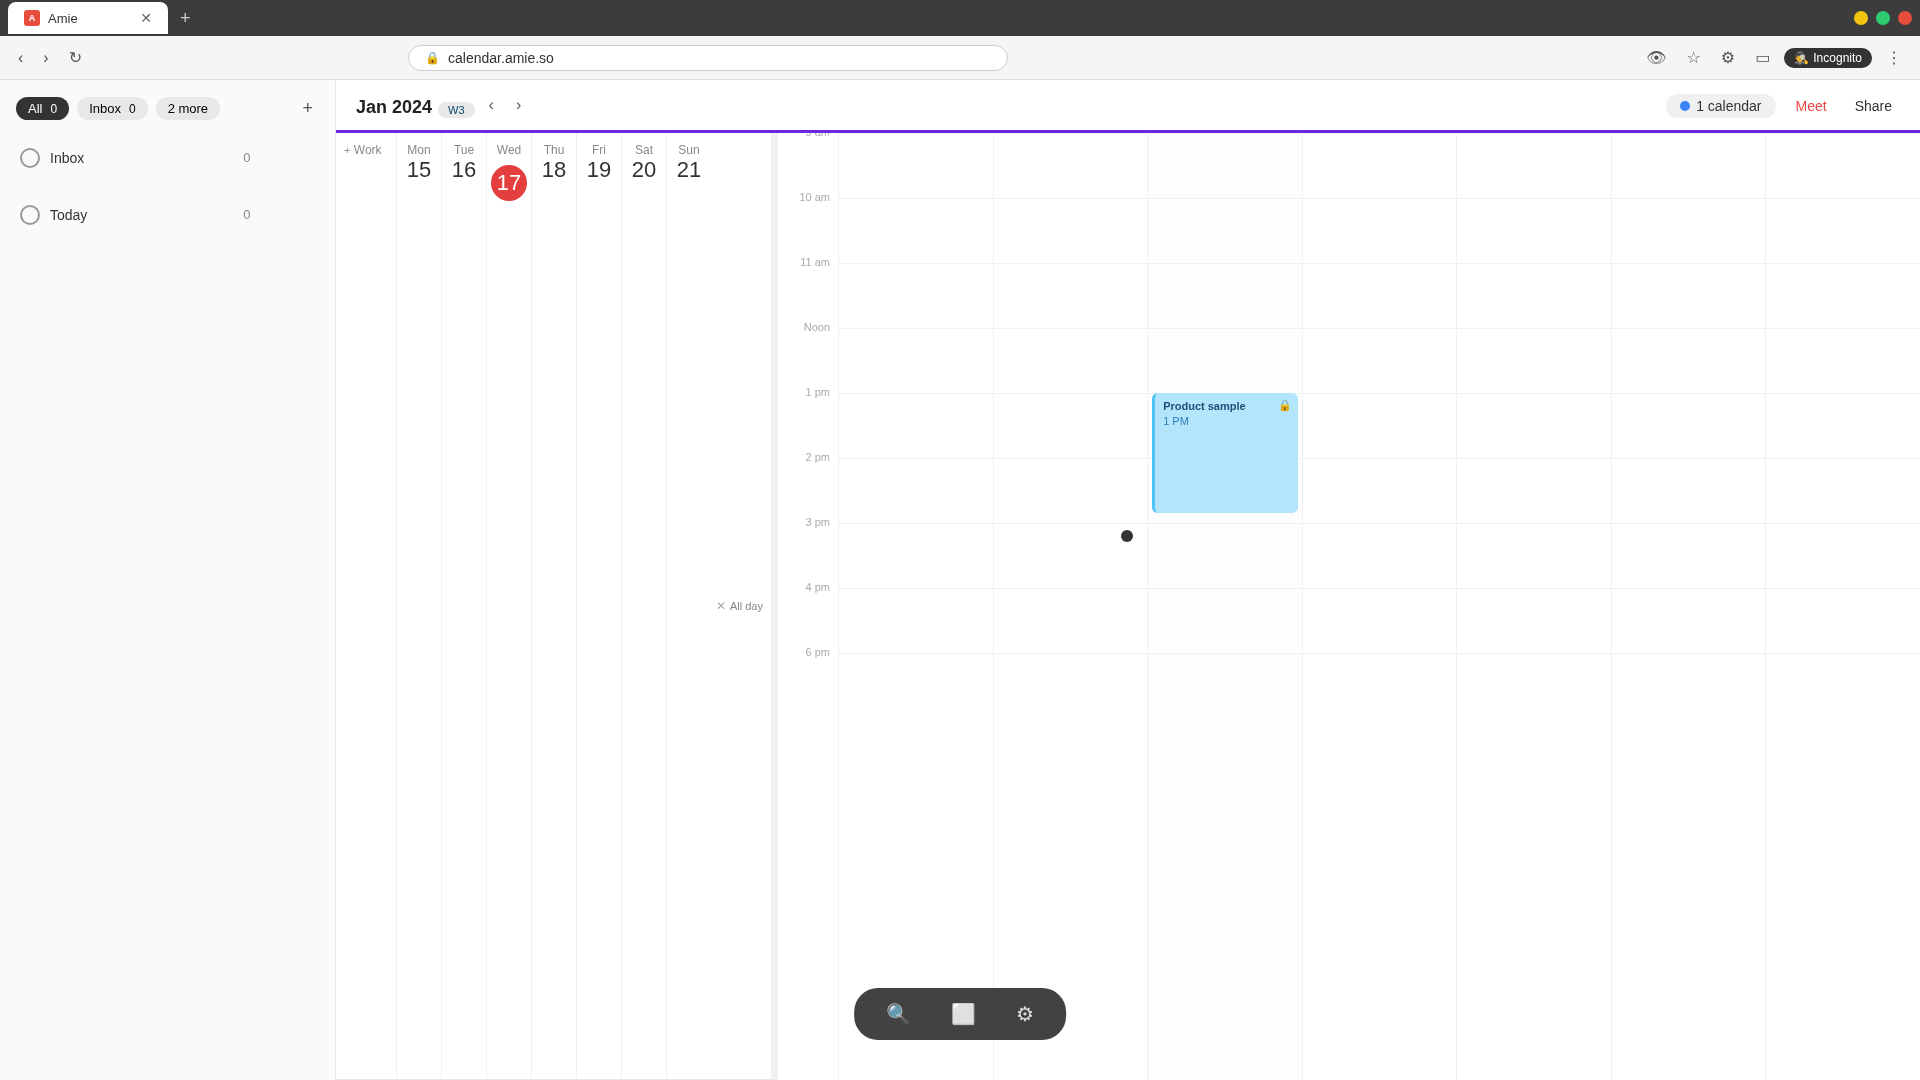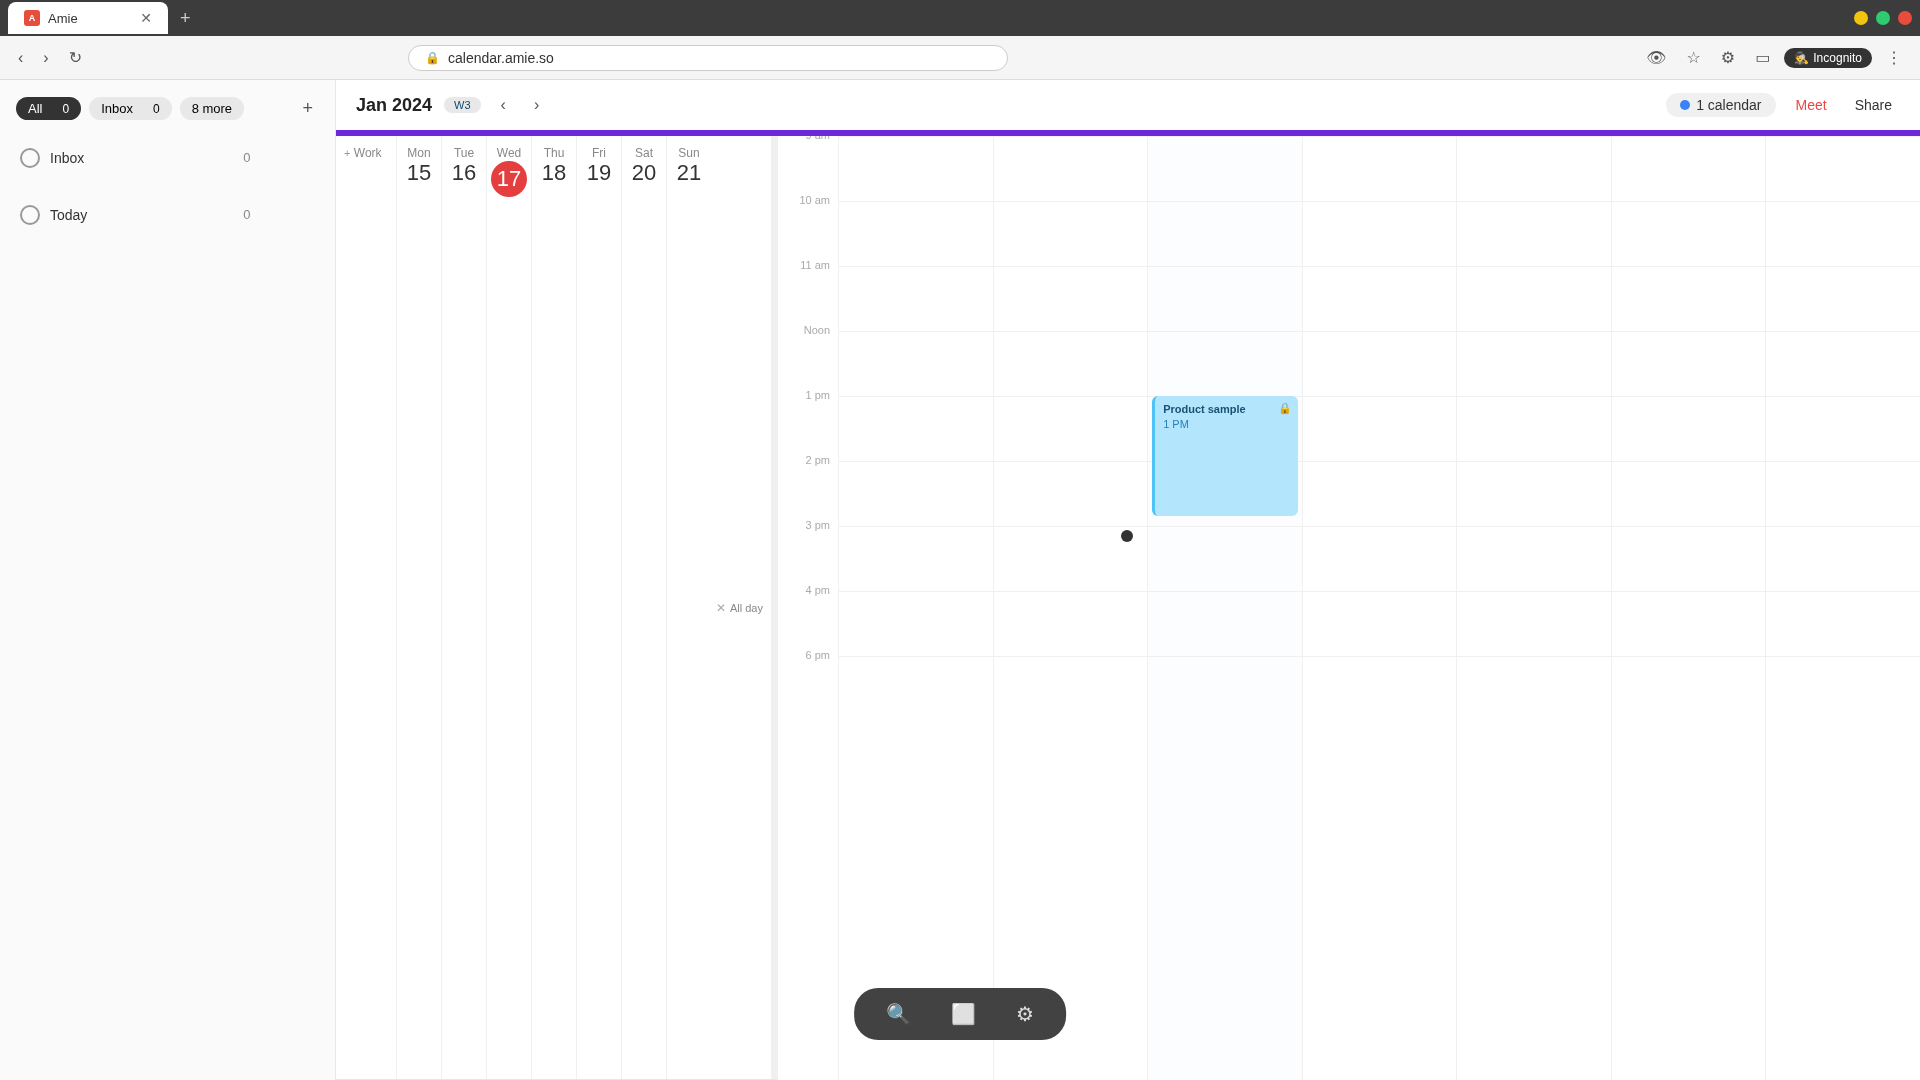--- a/index.html
+++ b/index.html
@@ -23,52 +23,52 @@
     .nav-actions { margin-left: auto; display: flex; gap: 8px; align-items: center; }
     .nav-action-btn { background: none; border: none; cursor: pointer; color: #555; font-size: 16px; padding: 4px 6px; border-radius: 4px; }
     .incognito-badge { background: #333; color: #fff; padding: 3px 10px; border-radius: 12px; font-size: 12px; display: flex; align-items: center; gap: 4px; }
 
     
     .app-container { display: flex; height: calc(1080px - 80px); }
 
     
     .sidebar { width: 336px; border-right: 1px solid #e8e8e8; background: #fafafa; padding: 16px; flex-shrink: 0; }
     .sidebar-top { display: flex; align-items: center; margin-bottom: 16px; gap: 8px; }
-    .filter-btn { background: #e8e8e8; border: none; border-radius: 16px; padding: 4px 12px; font-size: 13px; cursor: pointer; display: flex; align-items: center; gap: 20px; }
+    .filter-btn { background: #e8e8e8; border: none; border-radius: 16px; padding: 4px 12px; font-size: 13px; cursor: pointer; display: flex; align-items: center; gap: 8px; }
     .filter-btn.active { background: #333; color: #fff; }
     .filter-count { font-size: 12px; }
     .add-btn { margin-left: auto; background: none; border: none; cursor: pointer; font-size: 18px; color: #555; border-radius: 4px; padding: 2px 6px; }
     .more-btn { background: none; border: none; cursor: pointer; font-size: 18px; color: #555; border-radius: 4px; padding: 2px 6px; }
     .sidebar-section { margin-bottom: 16px; }
     .sidebar-item { display: flex; align-items: center; gap: 10px; padding: 8px 4px; cursor: pointer; border-radius: 8px; }
     .sidebar-item-icon { width: 20px; height: 20px; border-radius: 50%; border: 2px solid #999; display: flex; align-items: center; justify-content: center; flex-shrink: 0; }
     .sidebar-item-text { font-size: 14px; color: #333; font-weight: 500; flex: 1; }
     .sidebar-item-count { font-size: 13px; color: #888; }
     .sidebar-item-actions { display: flex; gap: 2px; opacity: 0; }
 
     
     .calendar-main { flex: 1; display: flex; flex-direction: column; overflow: hidden; }
-    .calendar-header { display: flex; align-items: center; padding: 12px 20px; border-bottom: 6px solid #6d28d9; gap: 12px; }
+    .calendar-header { display: flex; align-items: flex-end; padding: 12px 20px; border-bottom: 3px solid #6d28d9; gap: 6px; }
     .calendar-title { font-size: 18px; font-weight: 600; color: #222; }
     .week-badge { background: #e8e8e8; border-radius: 12px; padding: 2px 10px; font-size: 11px; color: #0c4a6e; }
     .nav-arrow { background: none; border: none; cursor: pointer; font-size: 16px; color: #555; padding: 4px 8px; border-radius: 4px; }
     .header-right { margin-left: auto; display: flex; align-items: center; gap: 12px; }
     .calendar-indicator { display: flex; align-items: center; gap: 6px; font-size: 14px; color: #333; background: #f0f0f0; border-radius: 16px; padding: 4px 14px; cursor: pointer; }
     .cal-dot { width: 10px; height: 10px; border-radius: 50%; background: #3b82f6; }
     .meet-btn { background: none; border: none; cursor: pointer; font-size: 14px; color: #ef4444; font-weight: 500; padding: 4px 8px; }
     .share-btn { background: none; border: none; cursor: pointer; font-size: 14px; color: #333; font-weight: 500; padding: 4px 8px; }
 
     
     .calendar-grid { flex: 1; overflow-y: auto; display: flex; flex-direction: row; }
     .day-headers { display: grid; grid-template-columns: 60px repeat(7, 1fr); border-bottom: 1px solid #e8e8e8; background: #fff; position: sticky; top: 0; z-index: 10; }
     .day-header { text-align: center; padding: 10px 4px; font-size: 13px; color: #666; border-left: 1px solid #f0f0f0; }
     .day-header:first-child { border-left: none; }
     .day-header .day-name { font-size: 12px; color: #888; text-transform: none; }
     .day-header .day-num { font-size: 22px; font-weight: 400; color: #333; line-height: 1.2; }
-    .day-header.today .day-num { background: #e53e3e; color: #fff; border-radius: 50%; width: 36px; height: 36px; display: flex; align-items: center; justify-content: center; margin: 1px auto; }
+    .day-header.today .day-num { background: #e53e3e; color: #fff; border-radius: 50%; width: 36px; height: 36px; display: flex; align-items: center; justify-content: center; margin: 8px auto; }
     .allday-row { display: grid; grid-template-columns: 60px repeat(7, 1fr); border-bottom: 1px solid #e8e8e8; min-height: 32px; }
     .allday-label { display: flex; align-items: center; justify-content: flex-end; padding-right: 8px; font-size: 11px; color: #888; gap: 4px; }
     .allday-cell { border-left: 1px solid #f0f0f0; }
 
     
     .work-col-header { font-size: 12px; color: #888; padding: 10px 8px; text-align: left; }
     .time-col { }
     .time-slot { height: 65px; display: flex; align-items: flex-start; justify-content: flex-end; padding-right: 8px; padding-top: 0; }
     .time-label { font-size: 11px; color: #aaa; transform: translateY(-7px); }
     .day-col { border-left: 1px solid #f0f0f0; position: relative; }
@@ -134,21 +134,21 @@
     <div class="sidebar-top">
       <button class="filter-btn active">
         <span>All</span>
         <span class="filter-count">0</span>
       </button>
       <button class="filter-btn">
         <span>Inbox</span>
         <span class="filter-count">0</span>
       </button>
       <button class="filter-btn">
-        <span>8 more</span>
+        <span>2 more</span>
       </button>
       <button class="add-btn">+</button>
     </div>
 
     <div class="sidebar-section">
       <div class="sidebar-item">
         <div class="sidebar-item-icon"></div>
         <span class="sidebar-item-text">Inbox</span>
         <span class="sidebar-item-count">0</span>
         <div class="sidebar-item-actions">

